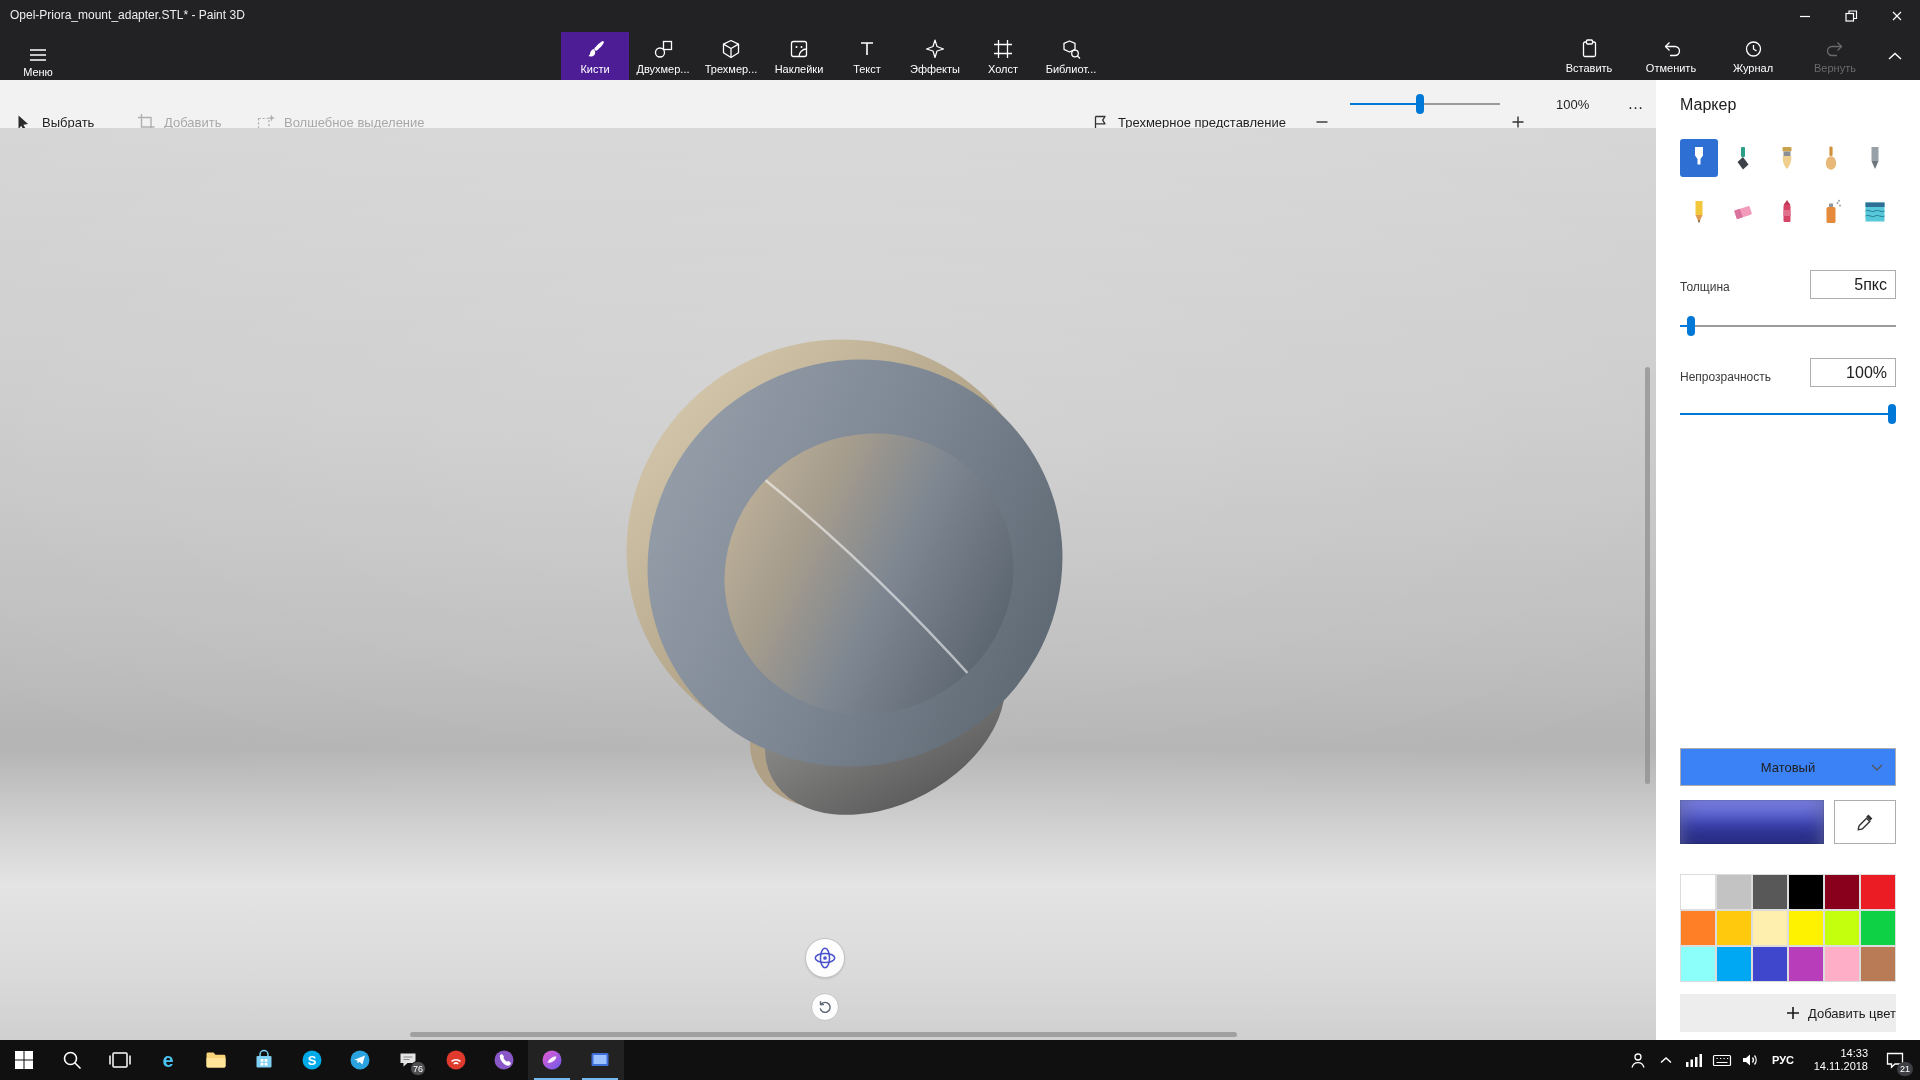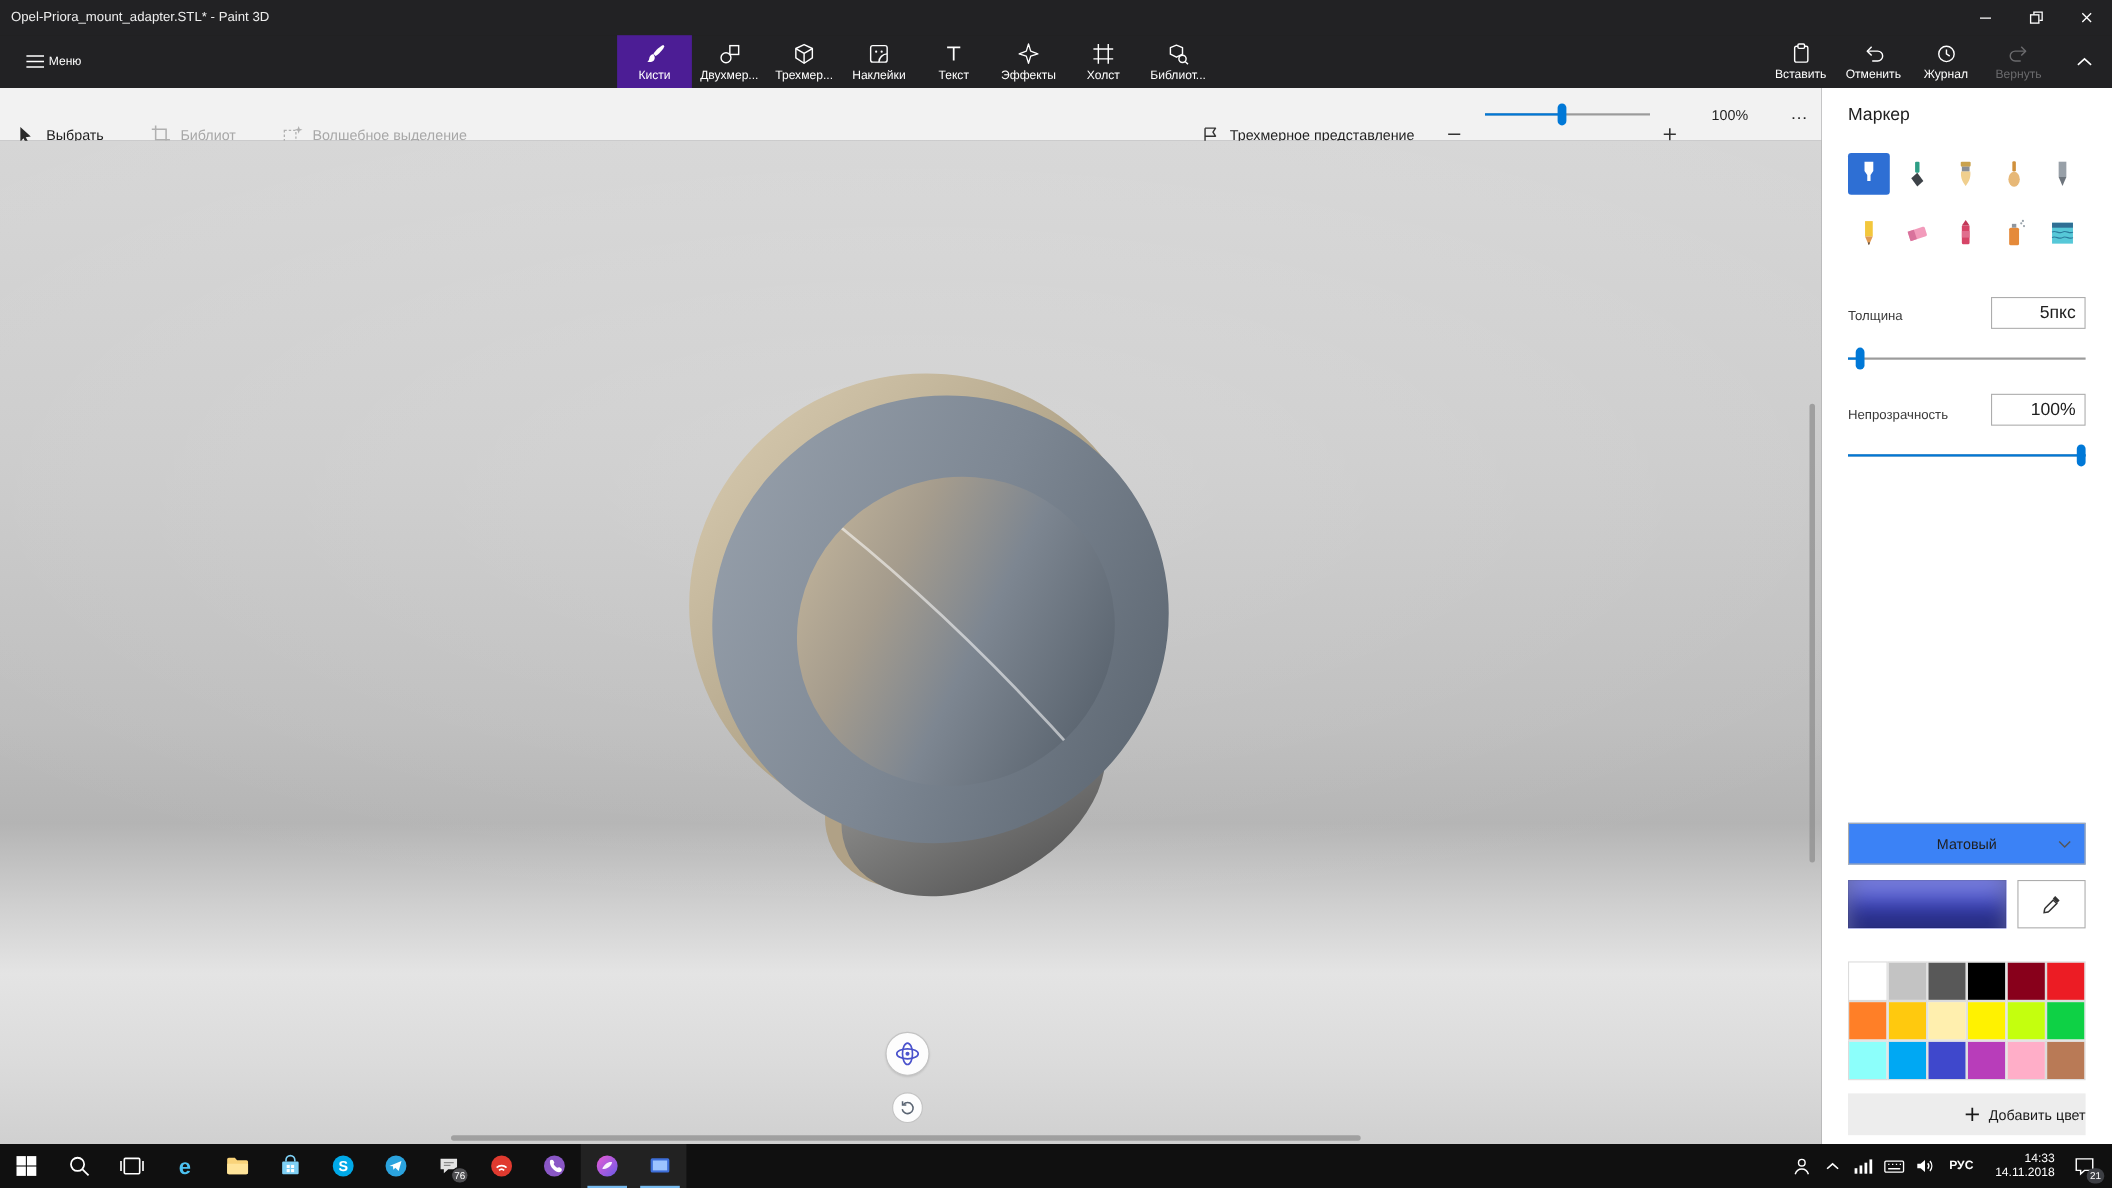--- a/index.html
+++ b/index.html
@@ -8,25 +8,25 @@
   .app { position:relative; width:1920px; height:1080px; background:#222224; }
 
   
   .titlebar { position:absolute; top:0; left:0; width:1920px; height:32px; background:#222224; color:#fff; }
   .titlebar .title { position:absolute; left:10px; top:8px; font-size:12px; color:#eee; }
   .win-controls { position:absolute; right:0; top:0; display:flex; }
   .win-btn { width:46px; height:32px; display:flex; align-items:center; justify-content:center; }
 
   
   .ribbon { position:absolute; top:32px; left:0; width:1920px; height:48px; background:#222224; color:#fff; }
-  .menu-btn { position:absolute; left:22px; top:2px; width:52px; height:44px; display:flex; flex-direction:row; align-items:center; justify-content:space-between; gap:4px; font-size:11px; }
+  .menu-btn { position:absolute; left:12px; top:2px; width:52px; height:44px; display:flex; flex-direction:column; align-items:center; justify-content:flex-end; gap:4px; font-size:11px; }
   .tabs { position:absolute; left:561px; top:0; height:48px; display:flex; }
   .tab { width:68px; height:48px; display:flex; flex-direction:column; align-items:center; justify-content:center; gap:3px; font-size:11px; color:#fff; }
   .tab.selected { background:#4c1d95; }
-  .ribbon-actions { position:absolute; right:52px; top:0; height:48px; display:flex; }
+  .ribbon-actions { position:absolute; right:52px; top:0; height:48px; display:flex;gap:16px; }
   .raction { width:66px; height:48px; display:flex; flex-direction:column; align-items:center; justify-content:center; gap:3px; font-size:11px; }
   .raction.disabled { color:#77777a; opacity:.85; }
   .collapse-btn { position:absolute; right:10px; top:12px; width:30px; height:24px; display:flex; align-items:center; justify-content:center; }
 
   
   .selectbar { position:absolute; top:80px; left:0; width:1656px; height:48px; background:#f2f2f2; color:#1f1f1f; font-size:13px; }
   .sel-item { position:absolute; top:0; height:48px; display:flex; align-items:center; gap:8px;margin-top:18px; }
   .sel-item.disabled { color:#a8a8a8; }
   .zoom-slider { position:absolute; left:1350px; top:14px; width:150px; height:20px; }
   .slider .track { position:absolute; top:9px; left:0; width:100%; height:2px; background:#9b9b9b; }
@@ -217,21 +217,21 @@
     <div class="sel-item" style="left:14px;">
       <svg width="20" height="20">
           <path d="M4.5 3.5L14 12l-4.6.7 2.6 4.9-2.1 1.1-2.6-5L4.5 17z" fill="#2b2b2b"></path>
         </svg>
       <span>Выбрать</span>
     </div>
     <div class="sel-item disabled" style="left:136px;">
       <svg width="20" height="20" fill="none" stroke="#b0b0b0" stroke-width="1.4">
           <path d="M5.5 2v13h13M2 5.5h13v13"></path>
         </svg>
-      <span>Библиот</span>
+      <span>Добавить</span>
     </div>
     <div class="sel-item disabled" style="left:256px;">
       <svg width="20" height="20" fill="none" stroke="#b0b0b0" stroke-width="1.2">
           <rect x="2.5" y="6.5" width="10.5" height="10.5" stroke-dasharray="2.2 1.8"></rect>
           <path d="M15.5 2.5l.9 2.6 2.6.9-2.6.9-.9 2.6-.9-2.6-2.6-.9 2.6-.9z" fill="#b0b0b0" stroke="none"></path>
         </svg>
       <span>Волшебное выделение</span>
     </div>
 
     <div class="sel-item" style="left:1090px;">

